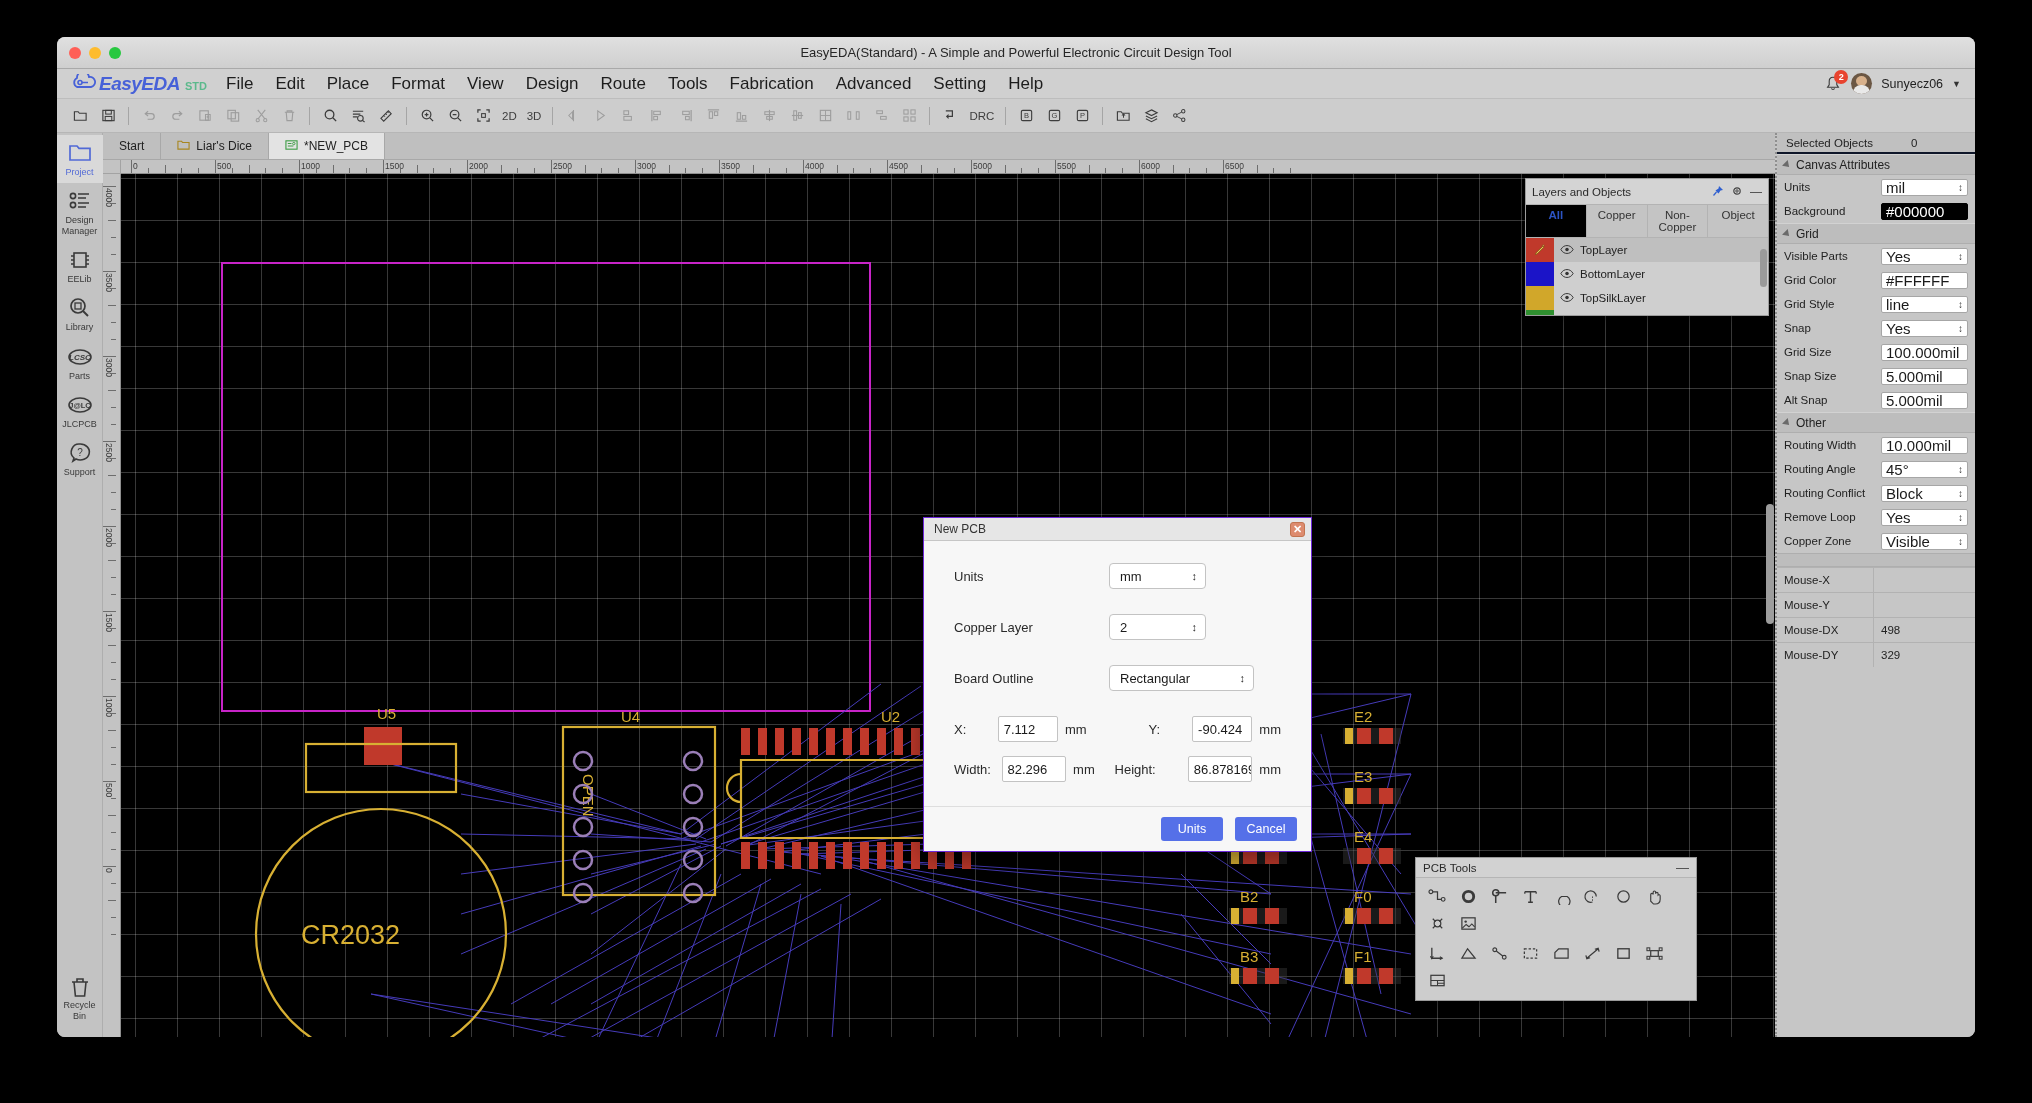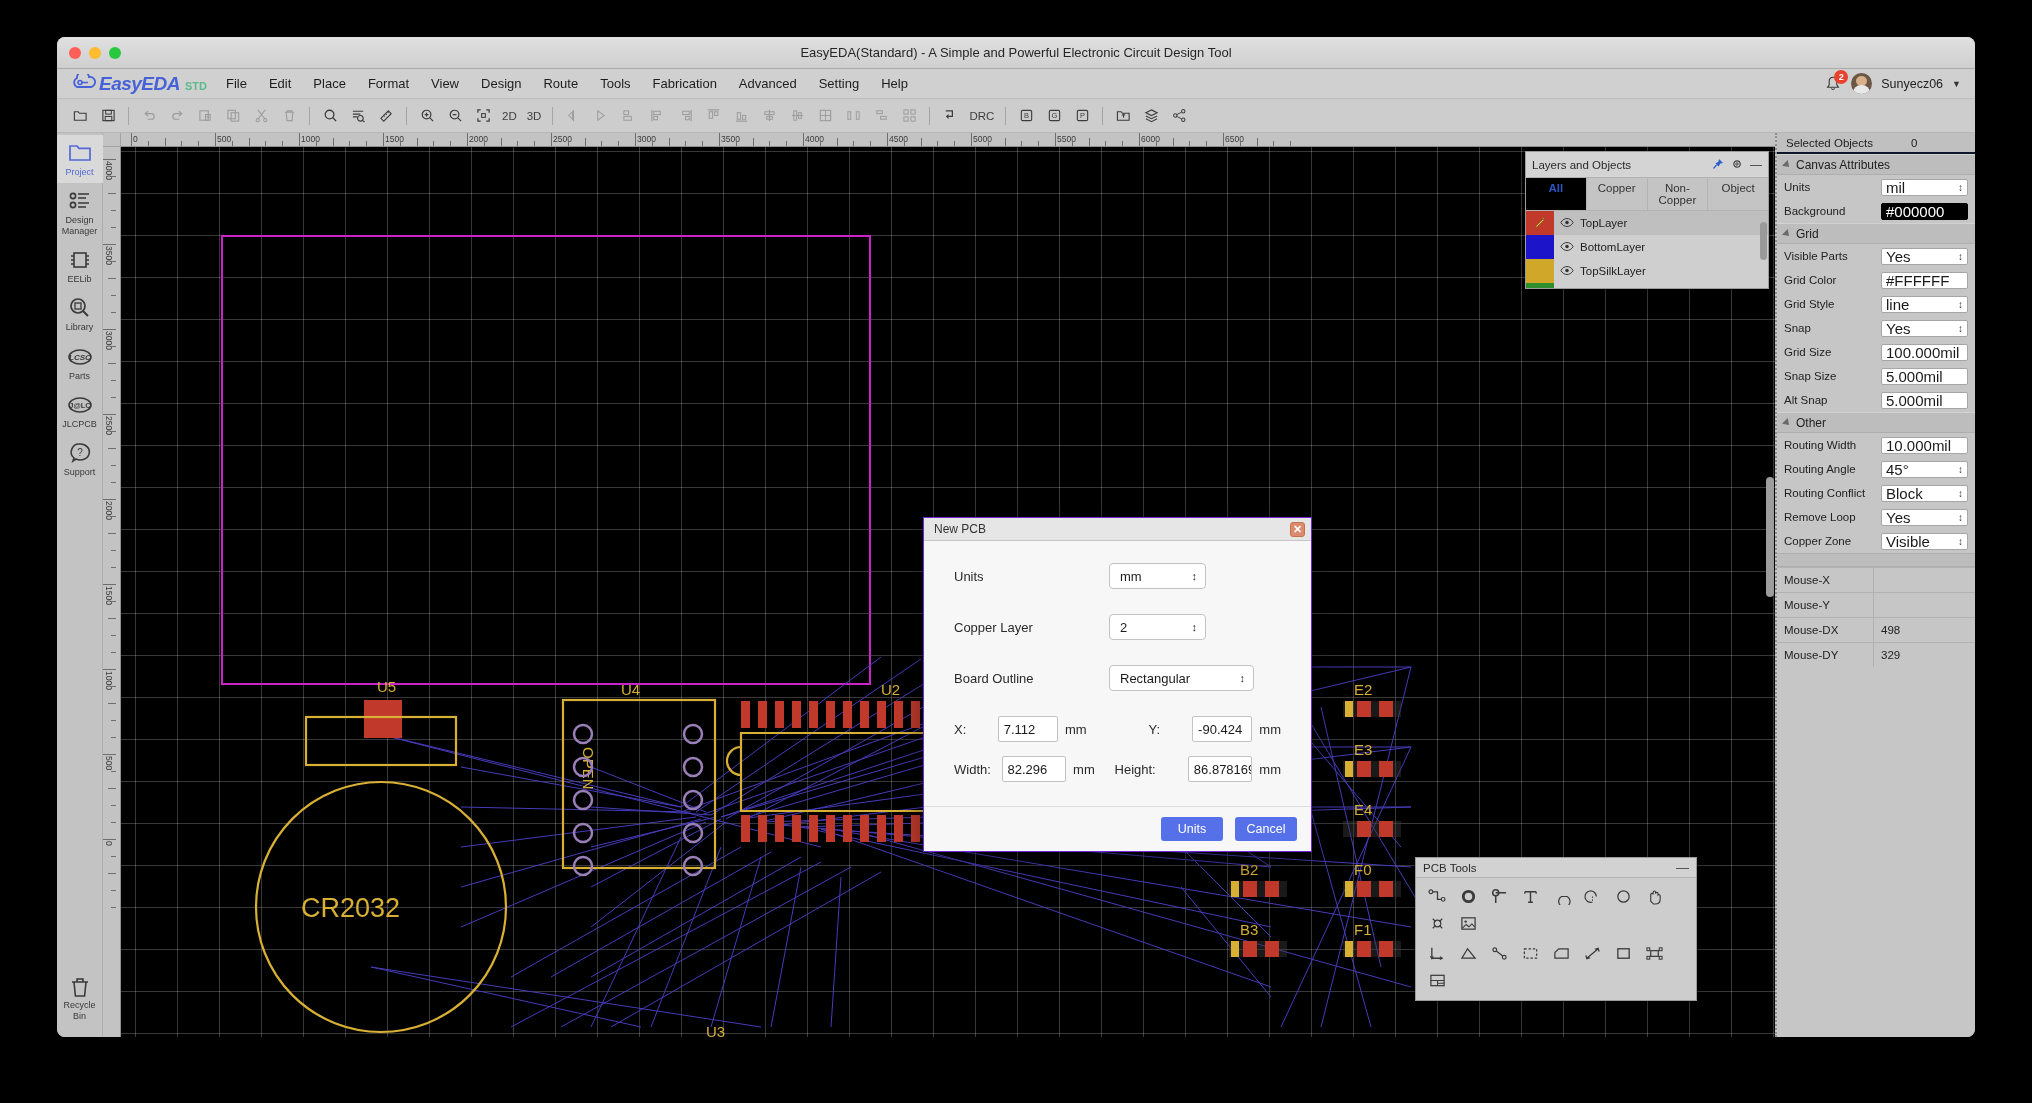--- a/index.html
+++ b/index.html
@@ -44,21 +44,21 @@
     position: relative;
   }
   .logo { display: flex; align-items: baseline; margin-left: 14px; margin-right: 8px; }
   .logo-cloud { margin-right: 2px; }
   .logo-text {
     font-size: 19px; font-weight: bold; font-style: italic;
     color: #4761d8; letter-spacing: -0.5px;
   }
   .logo-std { font-size: 11px; color: #5bb98c; margin-left: 5px; font-weight: 600; }
   .menu-item {
-    font-size: 13px; color: #1d1d1d; padding: 4px 11px; cursor: default;
+    font-size: 17px; color: #1d1d1d; padding: 4px 11px; cursor: default;
     white-space: nowrap;
   }
   .user-area {
     position: absolute; right: 14px; display: flex; align-items: center; gap: 9px;
   }
   .bell { position: relative; width: 18px; height: 18px; }
   .badge {
     position: absolute; top: -5px; right: -6px;
     background: #e8432f; color: #fff; font-size: 9px;
     min-width: 14px; height: 14px; border-radius: 7px;
@@ -601,20 +601,39 @@
               <text x="12" y="14" font-size="10" text-anchor="middle" fill="currentColor" font-family="Liberation Sans">?</text>
             </svg></span><span>Support</span></div>
         <div class="rail-spacer"></div>
         <div class="rail-item" style="padding-bottom: 16px;"><span class="rail-icon"><svg width="24" height="24" viewBox="0 0 24 24">
               <path d="M4 7h16M9 7V4h6v3M6 7l1.4 14h9.2L18 7" fill="none" stroke="currentColor" stroke-width="1.6"></path>
             </svg></span><span>Recycle Bin</span></div>
       </div>
 
     <div class="center">
 
+      <div class="tabbar" id="tab-host">
+          <div class="tab">
+            <span>Start</span>
+          </div>
+          <div class="tab">
+            <span><svg width="13" height="12" viewBox="0 0 14 12">
+                <path d="M1 10.5V2h4l1 1.3h7v7.2z" fill="none" stroke="#a8861f" stroke-width="1.2"></path>
+              </svg></span>
+            <span>Liar's Dice</span>
+          </div>
+          <div class="tab active">
+            <span><svg width="13" height="12" viewBox="0 0 14 12">
+                <rect x="1" y="1.5" width="12" height="9" fill="none" stroke="#3f9e47" stroke-width="1.2"></rect>
+                <path d="M3 4.5h4M3 7h6" stroke="#3f9e47" stroke-width="1.1"></path>
+                <circle cx="9.5" cy="4.5" r="1.3" fill="none" stroke="#3f9e47" stroke-width="1"></circle>
+              </svg></span>
+            <span>*NEW_PCB</span>
+          </div>
+        </div>
 
       <div class="canvas-wrap">
         <div class="ruler-row">
           <div class="ruler-corner"></div>
           <div class="ruler-h" id="ruler-h">
               <div class="tick" style="left: 10px; top: 0px; width: 1px; height: 13px;"></div>
               <div class="rlabel" style="left: 12px; top: 1px;">0</div>
               <div class="tick" style="left: 26.8px; top: 8px; width: 1px; height: 5px;"></div>
               <div class="tick" style="left: 43.6px; top: 5px; width: 1px; height: 8px;"></div>
               <div class="tick" style="left: 60.4px; top: 8px; width: 1px; height: 5px;"></div>

